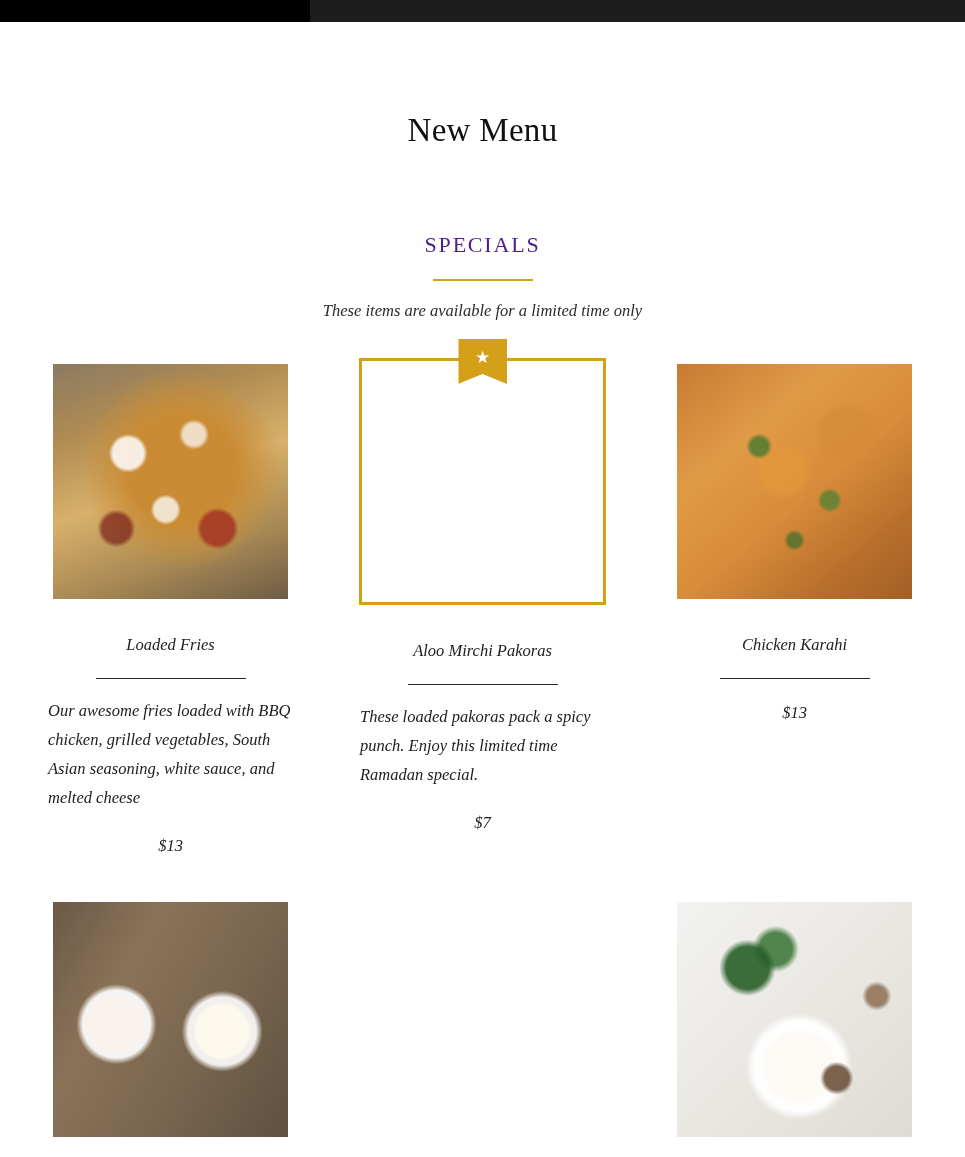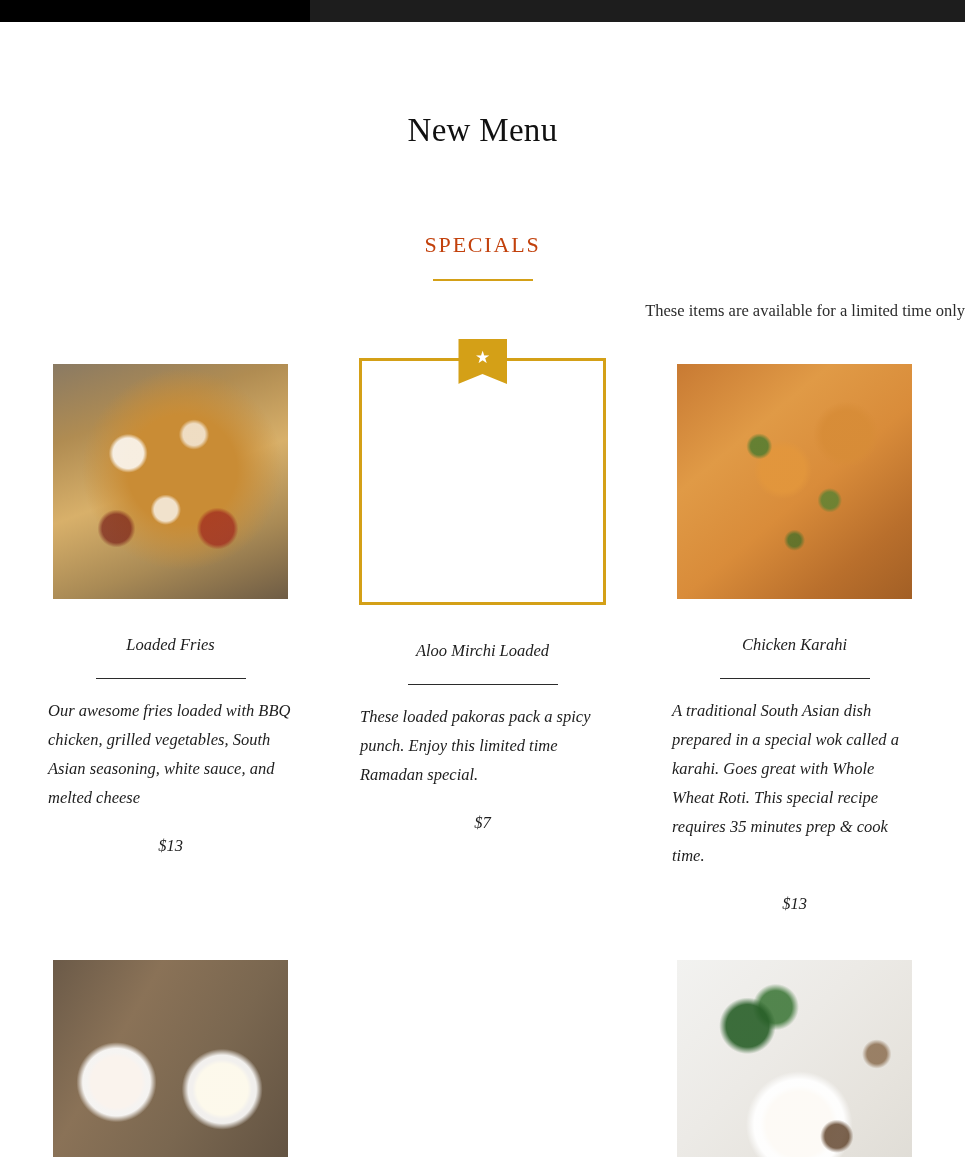--- a/index.html
+++ b/index.html
@@ -47,34 +47,35 @@
     letter-spacing: 0.3px;
     color: #111111;
     margin: 0;
     padding-top: 90px;
   }
   .section-title {
     text-align: center;
     font-family: "Liberation Serif", serif;
     font-size: 22px;
     letter-spacing: 1.8px;
-    color: #c2410c;
+    color: #4c1d95;
     margin: 0;
     padding-top: 83px;
     font-weight: normal;
   }
   .divider {
     width: 100px;
     height: 2px;
     background: #d4a017;
     margin: 21px auto 0 auto;
   }
   .section-sub {
-    text-align: right;
-    font-family: "Liberation Serif", serif;
+    text-align: center;
+    font-family: "Liberation Serif", serif;
+    font-style: italic;
     font-size: 16.5px;
     color: #2b2b2b;
     margin: 0;
     padding-top: 20px;
   }
   .grid {
     margin-top: 43px;
     display: flex;
     justify-content: center;
     gap: 0px;
@@ -243,33 +244,32 @@
         <div class="item-rule"></div>
         <div class="item-desc">Our awesome fries loaded with BBQ chicken, grilled vegetables, South Asian seasoning, white sauce, and melted cheese</div>
         <div class="item-price">$13</div>
       </div>
 
       <div class="col">
         <div class="card-img-wrap featured">
           <div class="ribbon">★</div>
           <div class="card-img img-pakoras"></div>
         </div>
-        <div class="item-name">Aloo Mirchi Loaded</div>
+        <div class="item-name">Aloo Mirchi Pakoras</div>
         <div class="item-rule"></div>
         <div class="item-desc">These loaded pakoras pack a spicy punch. Enjoy this limited time Ramadan special.</div>
         <div class="item-price">$7</div>
       </div>
 
       <div class="col">
         <div class="card-img-wrap">
           <div class="card-img img-karahi"></div>
         </div>
         <div class="item-name">Chicken Karahi</div>
         <div class="item-rule"></div>
-        <div class="item-desc">A traditional South Asian dish prepared in a special wok called a karahi. Goes great with Whole Wheat Roti. This special recipe requires 35 minutes prep &amp; cook time.</div>
         <div class="item-price">$13</div>
       </div>
 
     </div>
 
     <div class="grid-row2">
       <div class="col">
         <div class="card-img-wrap">
           <div class="card-img img-curry-rice"></div>
         </div>

